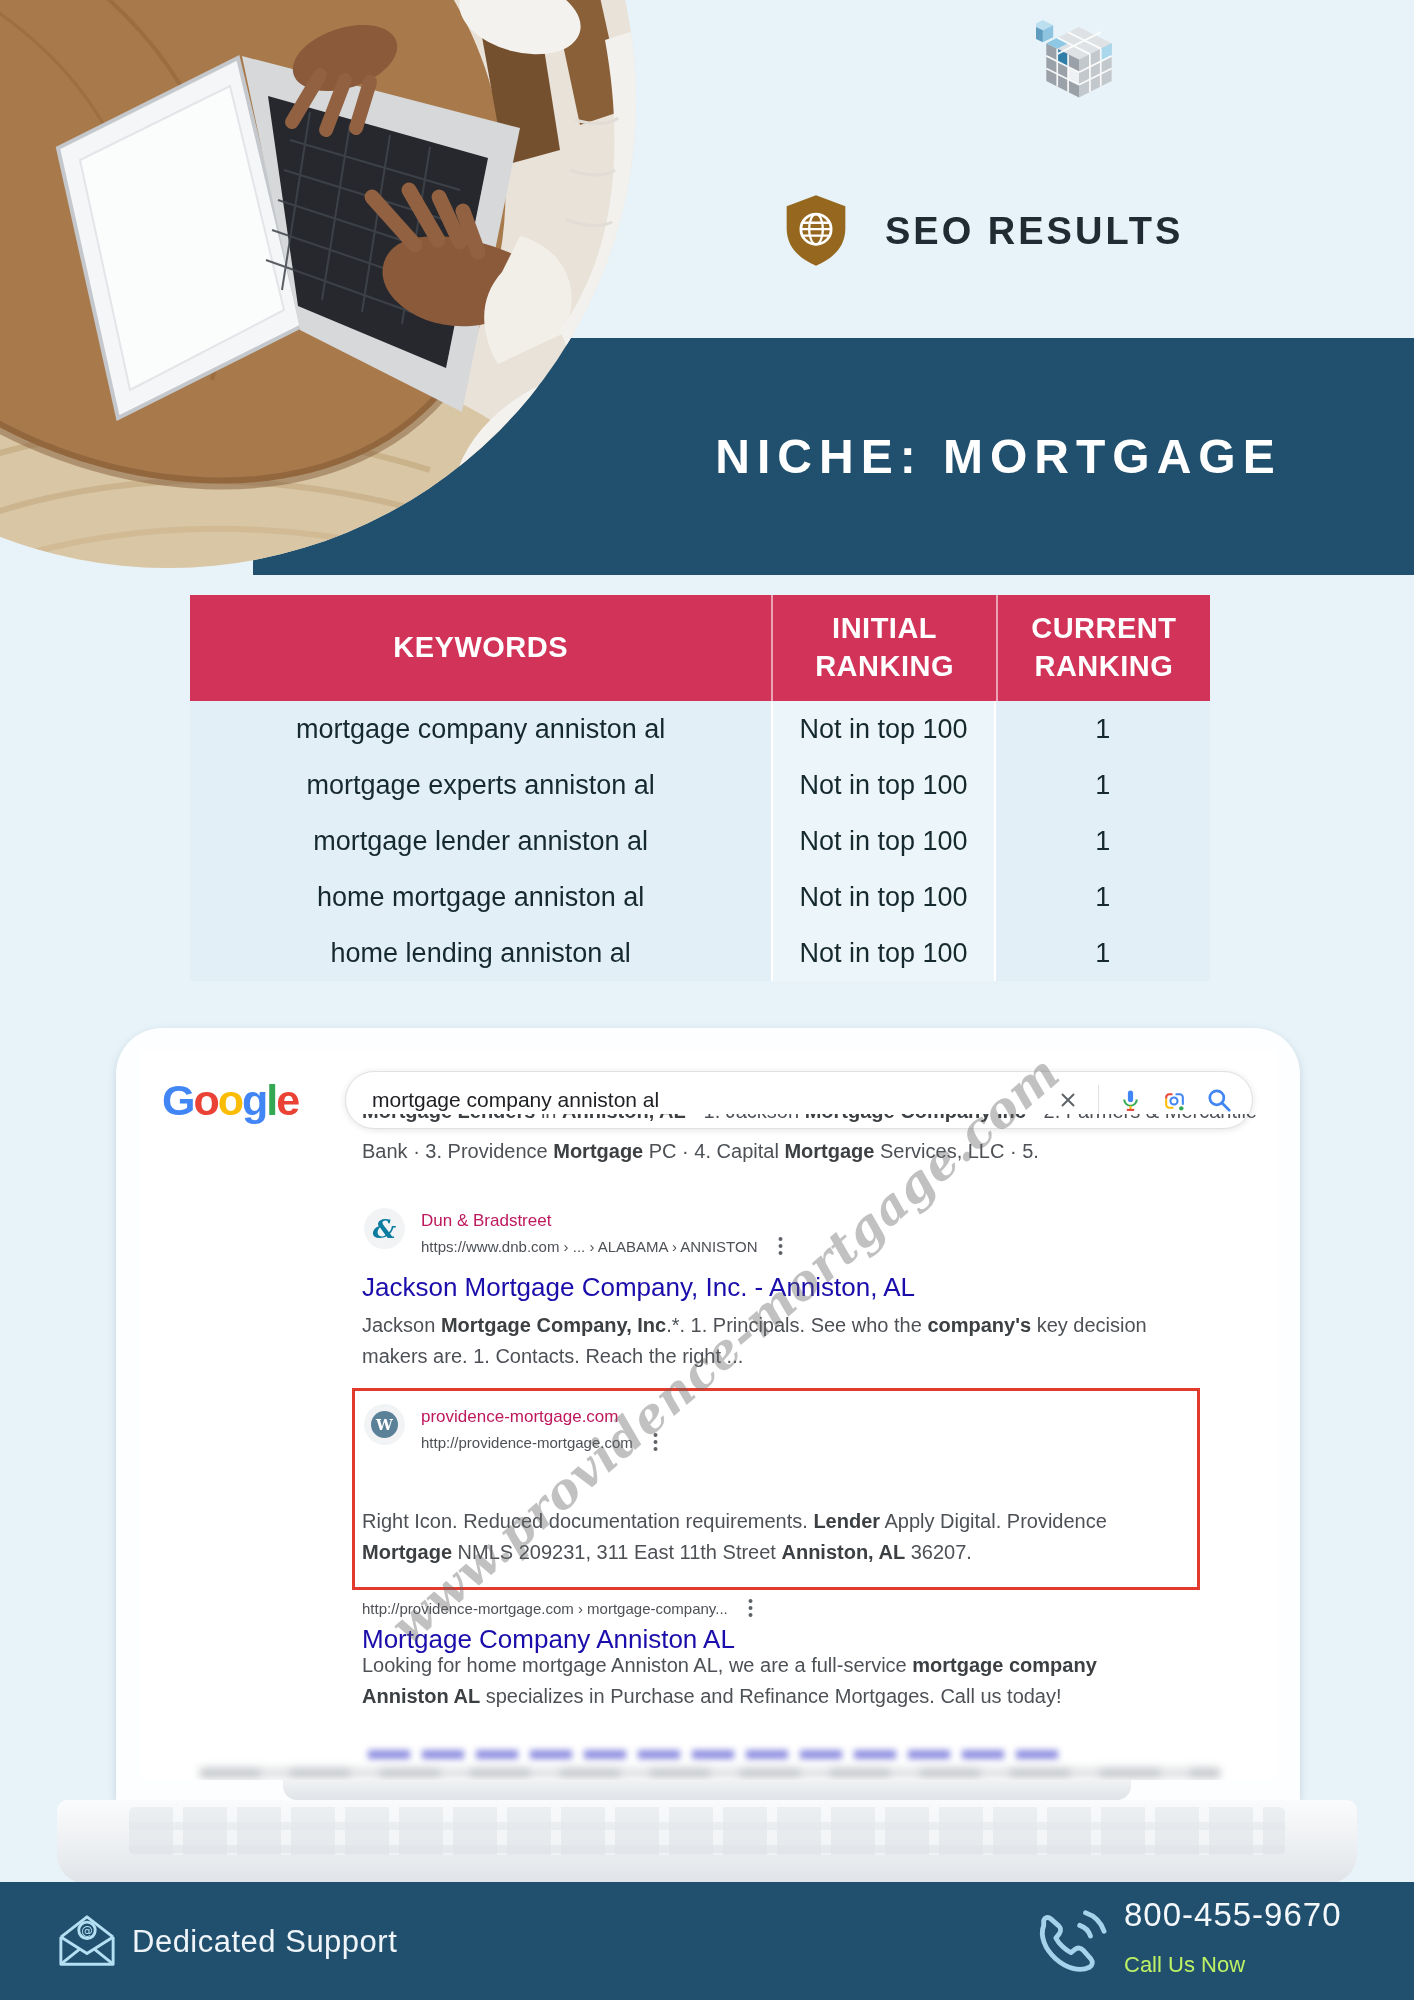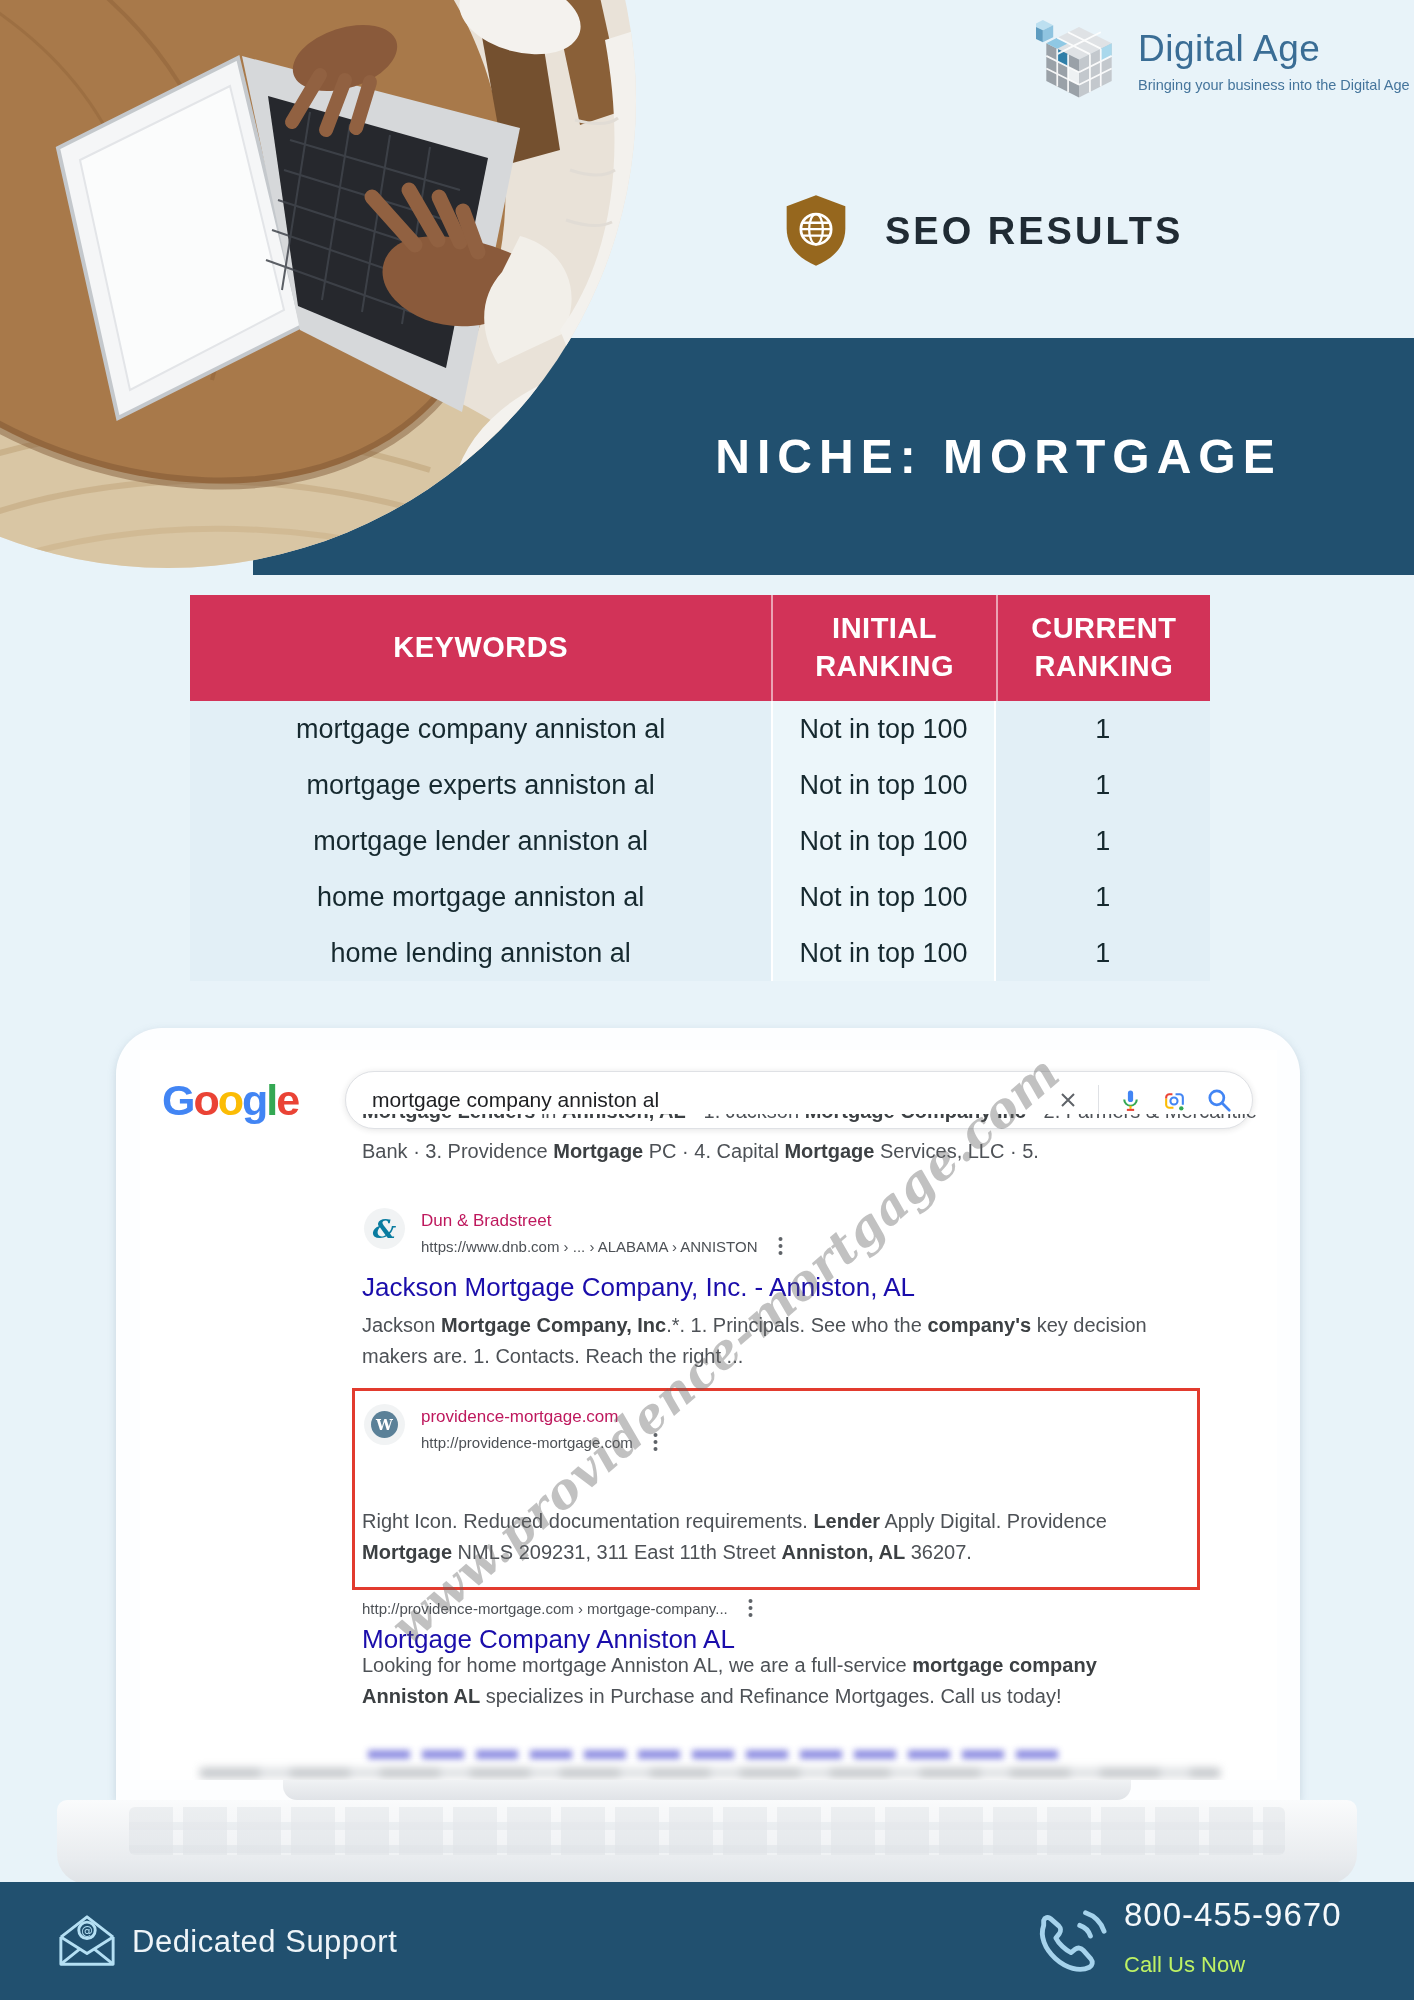--- a/index.html
+++ b/index.html
@@ -167,24 +167,20 @@
       <polygon points="37.3,58.3 50,64.7 50,79.3 37.3,73" fill="#eef1f3"></polygon>
       <g stroke="#ffffff" stroke-width="2" opacity=".9">
         <path d="M24.7,24.7 L62.7,43.7 M37.3,18.3 L75.3,37.3"></path>
         <path d="M62.7,24.7 L24.7,43.7 M75.3,18.3 L37.3,37.3"></path>
         <path d="M24.7,37.3 L24.7,81.3 M37.3,43.7 L37.3,87.7"></path>
         <path d="M12,45.7 L50,64.7 M12,60.3 L50,79.3"></path>
         <path d="M62.7,43.7 L62.7,87.7 M75.3,37.3 L75.3,81.3"></path>
         <path d="M88,45.7 L50,64.7 M88,60.3 L50,79.3"></path>
       </g>
     </svg>
-    <div class="brand-text">
-      <div class="brand-name">Digital Age</div>
-      <div class="brand-tagline">Bringing your business into the Digital Age</div>
-    </div>
   </div>
 
   <div class="seo-heading">
     <svg width="66" height="74" viewBox="0 0 72 80">
       <path d="M36,1 L68,13 V37 C68,58 54,70 36,78 C18,70 4,58 4,37 V13 Z" fill="#96671e"></path>
       <circle cx="36" cy="38" r="16.5" fill="none" stroke="#fff" stroke-width="3"></circle>
       <ellipse cx="36" cy="38" rx="7.5" ry="16.5" fill="none" stroke="#fff" stroke-width="2.5"></ellipse>
       <path d="M21.5,31 H50.5 M21.5,45 H50.5 M19.5,38 H52.5" stroke="#fff" stroke-width="2.5"></path>
     </svg>
     <span class="txt">SEO RESULTS</span>

